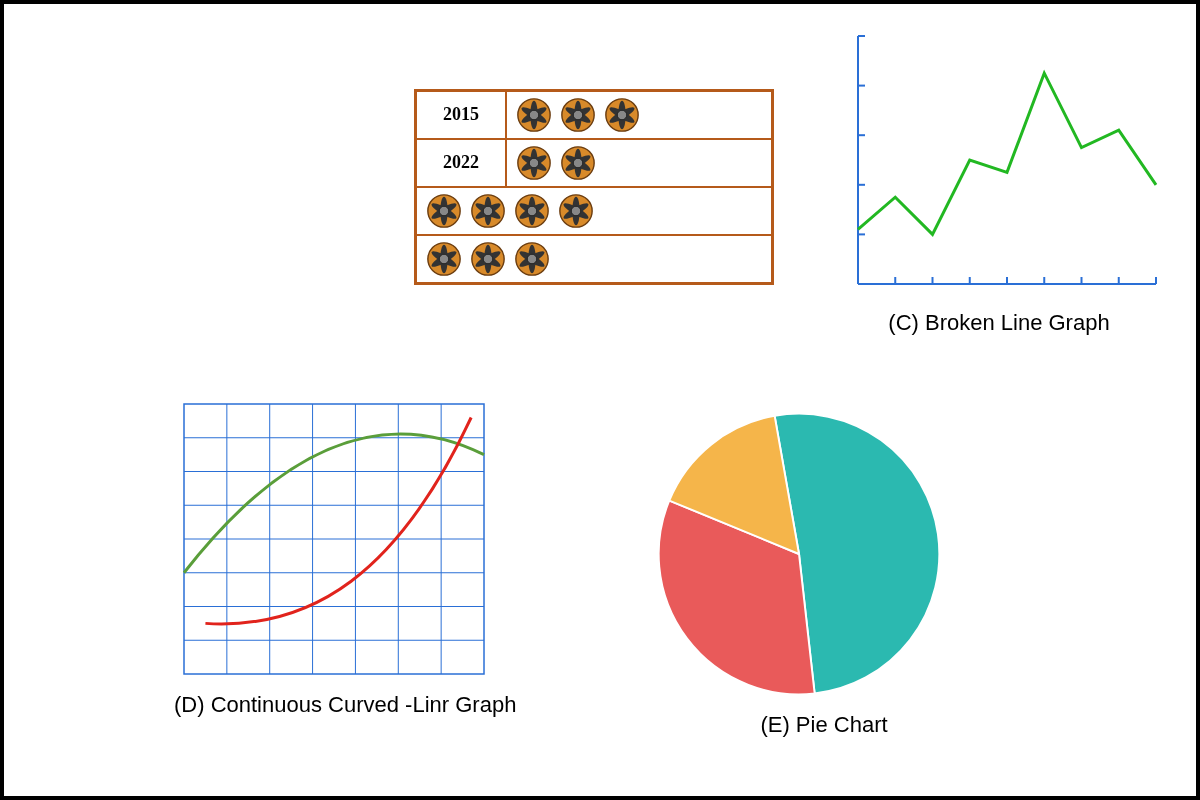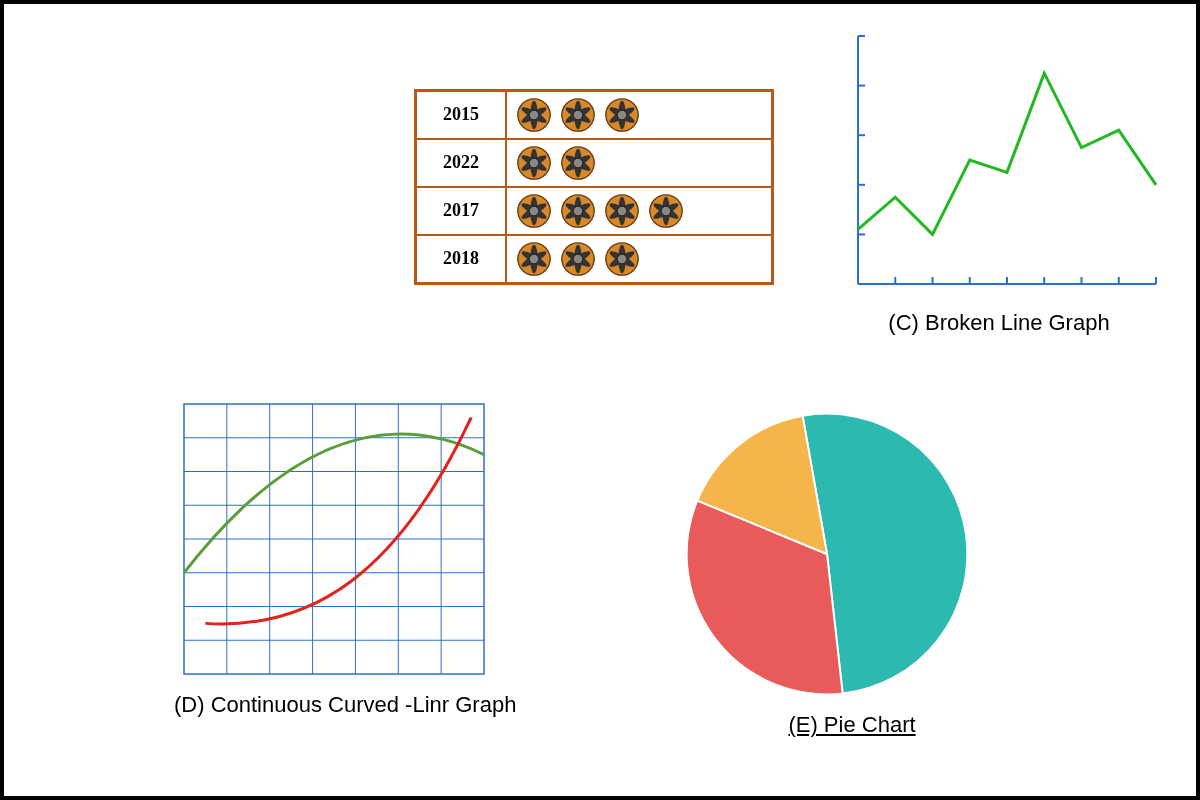--- a/index.html
+++ b/index.html
@@ -169,21 +169,20 @@
               <g fill="#333">
                 <ellipse rx="4" ry="15" transform="rotate(0)"></ellipse>
                 <ellipse rx="4" ry="15" transform="rotate(120)"></ellipse>
                 <ellipse rx="4" ry="15" transform="rotate(240)"></ellipse>
               </g>
               <circle r="5" fill="#888" stroke="#222"></circle>
             </svg>
           </div>
         </div>
         <div class="picto-row">
-          <div class="picto-year">2017</div>
           <div class="picto-icons">
             <svg class="prop-icon" width="38" height="38" viewBox="-20 -20 40 40">
               <circle r="17" fill="#d88a2a" stroke="#6b3d10" stroke-width="1.5"></circle>
               <g fill="#333">
                 <ellipse rx="4" ry="15" transform="rotate(0)"></ellipse>
                 <ellipse rx="4" ry="15" transform="rotate(120)"></ellipse>
                 <ellipse rx="4" ry="15" transform="rotate(240)"></ellipse>
               </g>
               <circle r="5" fill="#888" stroke="#222"></circle>
             </svg>
@@ -210,21 +209,20 @@
               <g fill="#333">
                 <ellipse rx="4" ry="15" transform="rotate(0)"></ellipse>
                 <ellipse rx="4" ry="15" transform="rotate(120)"></ellipse>
                 <ellipse rx="4" ry="15" transform="rotate(240)"></ellipse>
               </g>
               <circle r="5" fill="#888" stroke="#222"></circle>
             </svg>
           </div>
         </div>
         <div class="picto-row">
-          <div class="picto-year">2018</div>
           <div class="picto-icons">
             <svg class="prop-icon" width="38" height="38" viewBox="-20 -20 40 40">
               <circle r="17" fill="#d88a2a" stroke="#6b3d10" stroke-width="1.5"></circle>
               <g fill="#333">
                 <ellipse rx="4" ry="15" transform="rotate(0)"></ellipse>
                 <ellipse rx="4" ry="15" transform="rotate(120)"></ellipse>
                 <ellipse rx="4" ry="15" transform="rotate(240)"></ellipse>
               </g>
               <circle r="5" fill="#888" stroke="#222"></circle>
             </svg>
@@ -292,21 +290,21 @@
           <line x1="210.25" y1="256" x2="210.25" y2="249" stroke="#2a6fd6" stroke-width="2"></line>
           <line x1="247.5" y1="256" x2="247.5" y2="249" stroke="#2a6fd6" stroke-width="2"></line>
           <line x1="284.75" y1="256" x2="284.75" y2="249" stroke="#2a6fd6" stroke-width="2"></line>
           <line x1="322" y1="256" x2="322" y2="249" stroke="#2a6fd6" stroke-width="2"></line>
           <polyline points="24,201.44 61.25,169.2 98.5,206.4 135.75,132 173,144.39999999999998 210.25,45.20000000000002 247.5,119.6 284.75,102.24000000000001 322,156.8" fill="none" stroke="#22b822" stroke-width="3"></polyline>
         </svg>
     </div>
     <div class="caption" style="margin-top:2px;">(C) Broken Line Graph</div>
   </div>
 
-  <div class="panel" style="left:668px; top:400px; width:360px;text-decoration:underline;">
+  <div class="panel" style="left:640px; top:400px; width:360px;">
     <div class="pie-area">
       <svg id="pie-svg" width="300" height="300" viewBox="-155 -155 310 310">
           <path d="M 0 0 L -25.178985761704894 -142.79712418677016 A 145 145 0 1 1 16.162995169917192 144.09634827828648 Z" fill="#2bb9b0" stroke="#fff" stroke-width="2"></path>
           <path d="M 0 0 L 16.162995169917192 144.09634827828648 A 145 145 0 0 1 -134.0591748737854 -55.2552045707898 Z" fill="#e95a5a" stroke="#fff" stroke-width="2"></path>
           <path d="M 0 0 L -134.0591748737854 -55.2552045707898 A 145 145 0 0 1 -25.178985761704897 -142.79712418677016 Z" fill="#f5b54a" stroke="#fff" stroke-width="2"></path>
         </svg>
     </div>
     <div class="caption">(E) Pie Chart</div>
   </div>
 

